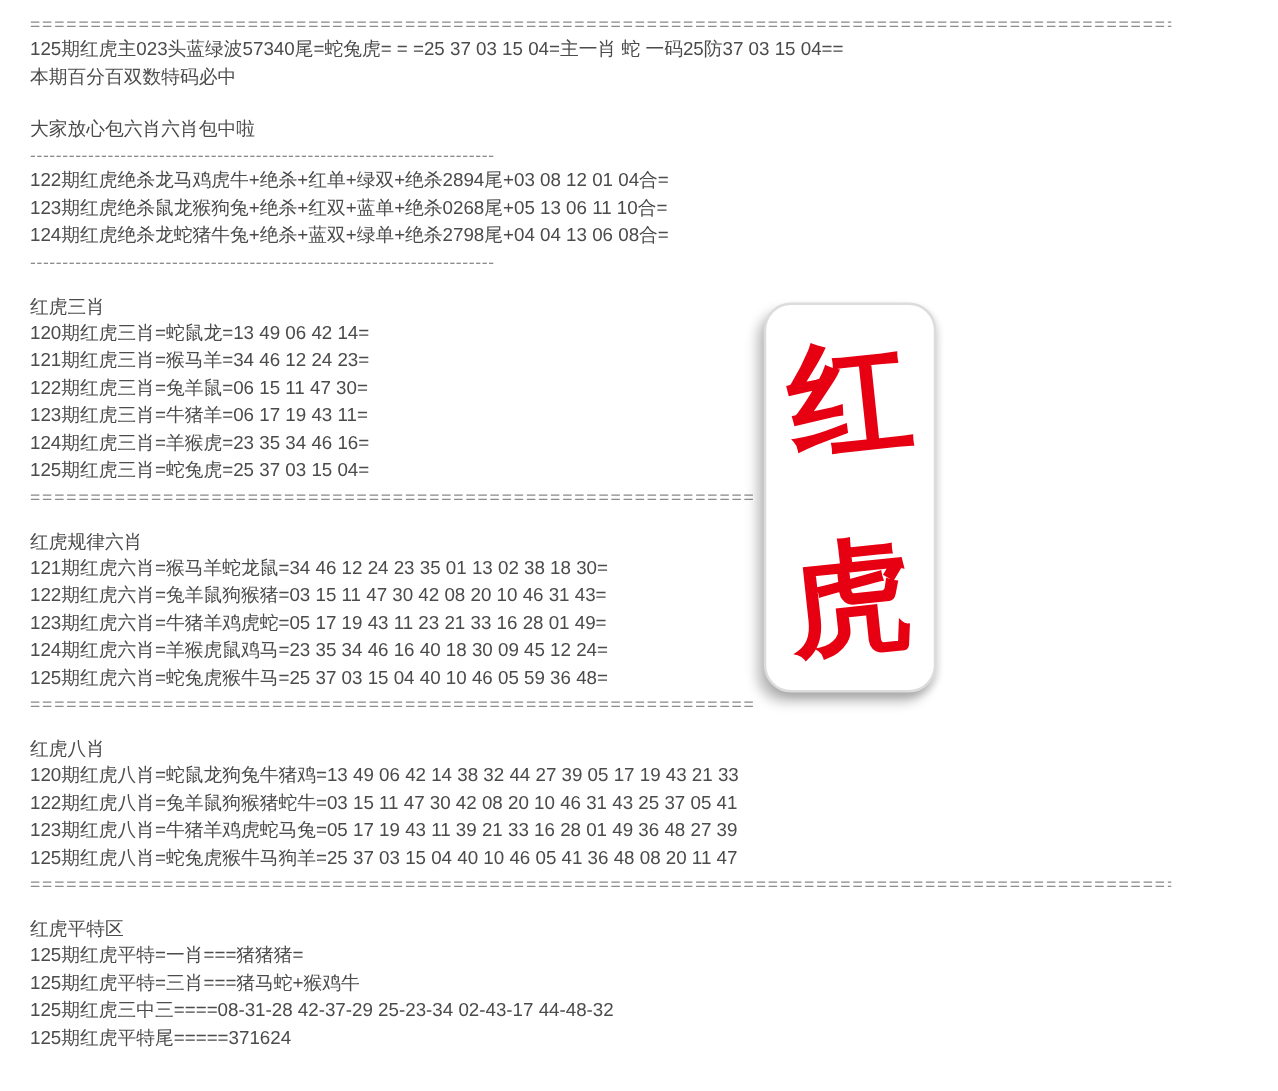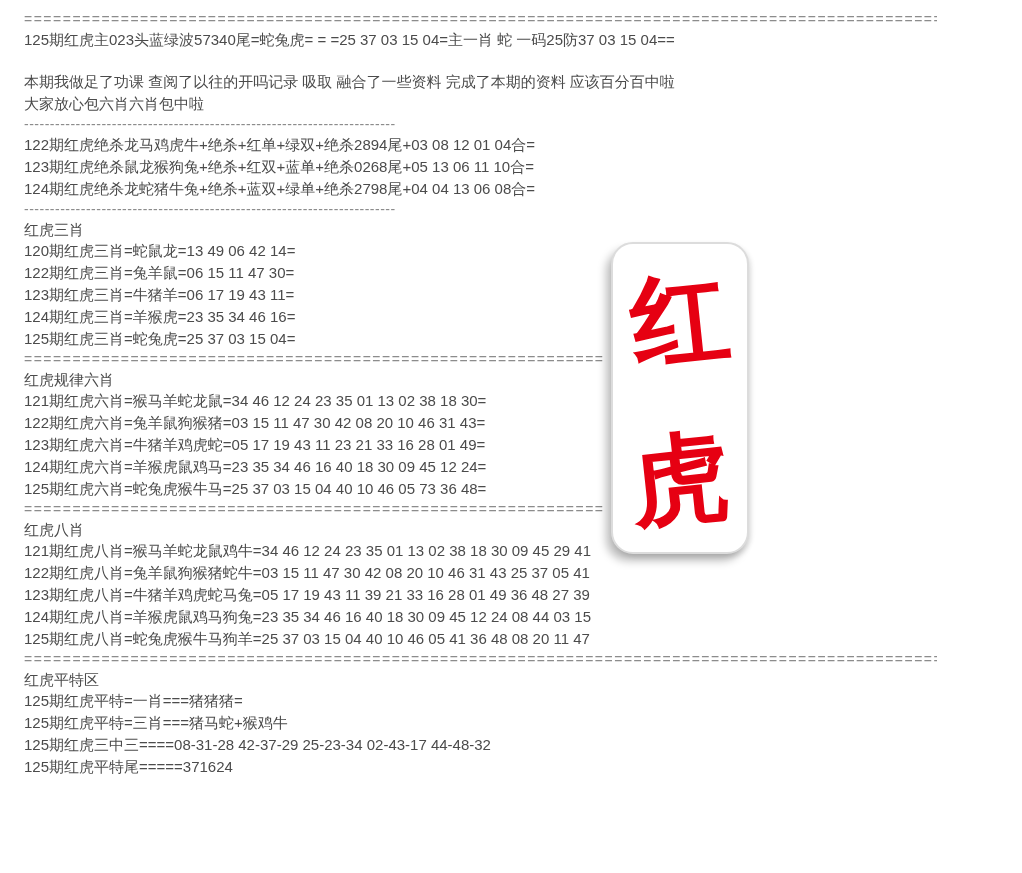--- a/index.html
+++ b/index.html
@@ -17,20 +17,21 @@
   }
   .line {
     font-size: 15px;
     height: 22px;
     line-height: 22px;
     white-space: nowrap;
   }
   .title-line {
     height: 21px;
     line-height: 21px;
+    margin-top: 16px;
   }
   .sep {
     color: #8c8c8c;
     height: 19px;
     line-height: 19px;
     overflow: hidden;
     font-size: 14px;
     letter-spacing: 1.5px;
   }
   .sep-full { width: 913px; }
@@ -65,57 +66,57 @@
   }
 </style>
 </head>
 <body>
 
 <div class="content">
 
   <div class="line sep sep-full">================================================================================================</div>
 
   <div class="line">125期红虎主023头蓝绿波57340尾=蛇兔虎= = =25 37 03 15 04=主一肖 蛇 一码25防37 03 15 04==</div>
+  <div class="line">本期百分百双数特码必中</div>
 
   <div class="spacer"></div>
 
-  <div class="line">本期我做足了功课 查阅了以往的开吗记录 吸取 融合了一些资料 完成了本期的资料 应该百分百中啦</div>
   <div class="line">大家放心包六肖六肖包中啦</div>
 
   <div class="line sep sep-dash">------------------------------------------------------------------------</div>
 
   <div class="line">122期红虎绝杀龙马鸡虎牛+绝杀+红单+绿双+绝杀2894尾+03 08 12 01 04合=</div>
   <div class="line">123期红虎绝杀鼠龙猴狗兔+绝杀+红双+蓝单+绝杀0268尾+05 13 06 11 10合=</div>
   <div class="line">124期红虎绝杀龙蛇猪牛兔+绝杀+蓝双+绿单+绝杀2798尾+04 04 13 06 08合=</div>
 
   <div class="line sep sep-dash">------------------------------------------------------------------------</div>
 
   <div class="line title-line">红虎三肖</div>
   <div class="line">120期红虎三肖=蛇鼠龙=13 49 06 42 14=</div>
+  <div class="line">121期红虎三肖=猴马羊=34 46 12 24 23=</div>
   <div class="line">122期红虎三肖=兔羊鼠=06 15 11 47 30=</div>
   <div class="line">123期红虎三肖=牛猪羊=06 17 19 43 11=</div>
   <div class="line">124期红虎三肖=羊猴虎=23 35 34 46 16=</div>
   <div class="line">125期红虎三肖=蛇兔虎=25 37 03 15 04=</div>
 
   <div class="line sep sep-mid">============================================================</div>
 
   <div class="line title-line">红虎规律六肖</div>
   <div class="line">121期红虎六肖=猴马羊蛇龙鼠=34 46 12 24 23 35 01 13 02 38 18 30=</div>
   <div class="line">122期红虎六肖=兔羊鼠狗猴猪=03 15 11 47 30 42 08 20 10 46 31 43=</div>
   <div class="line">123期红虎六肖=牛猪羊鸡虎蛇=05 17 19 43 11 23 21 33 16 28 01 49=</div>
   <div class="line">124期红虎六肖=羊猴虎鼠鸡马=23 35 34 46 16 40 18 30 09 45 12 24=</div>
-  <div class="line">125期红虎六肖=蛇兔虎猴牛马=25 37 03 15 04 40 10 46 05 73 36 48=</div>
+  <div class="line">125期红虎六肖=蛇兔虎猴牛马=25 37 03 15 04 40 10 46 05 59 36 48=</div>
 
   <div class="line sep sep-mid">============================================================</div>
 
   <div class="line title-line">红虎八肖</div>
-  <div class="line">121期红虎八肖=猴马羊蛇龙鼠鸡牛=34 46 12 24 23 35 01 13 02 38 18 30 09 45 29 41</div>
+  <div class="line">120期红虎八肖=蛇鼠龙狗兔牛猪鸡=13 49 06 42 14 38 32 44 27 39 05 17 19 43 21 33</div>
   <div class="line">122期红虎八肖=兔羊鼠狗猴猪蛇牛=03 15 11 47 30 42 08 20 10 46 31 43 25 37 05 41</div>
   <div class="line">123期红虎八肖=牛猪羊鸡虎蛇马兔=05 17 19 43 11 39 21 33 16 28 01 49 36 48 27 39</div>
-  <div class="line">124期红虎八肖=羊猴虎鼠鸡马狗兔=23 35 34 46 16 40 18 30 09 45 12 24 08 44 03 15</div>
   <div class="line">125期红虎八肖=蛇兔虎猴牛马狗羊=25 37 03 15 04 40 10 46 05 41 36 48 08 20 11 47</div>
 
   <div class="line sep sep-full">================================================================================================</div>
 
   <div class="line title-line">红虎平特区</div>
   <div class="line">125期红虎平特=一肖===猪猪猪=</div>
   <div class="line">125期红虎平特=三肖===猪马蛇+猴鸡牛</div>
   <div class="line">125期红虎三中三====08-31-28 42-37-29 25-23-34 02-43-17 44-48-32</div>
   <div class="line">125期红虎平特尾=====371624</div>
 

